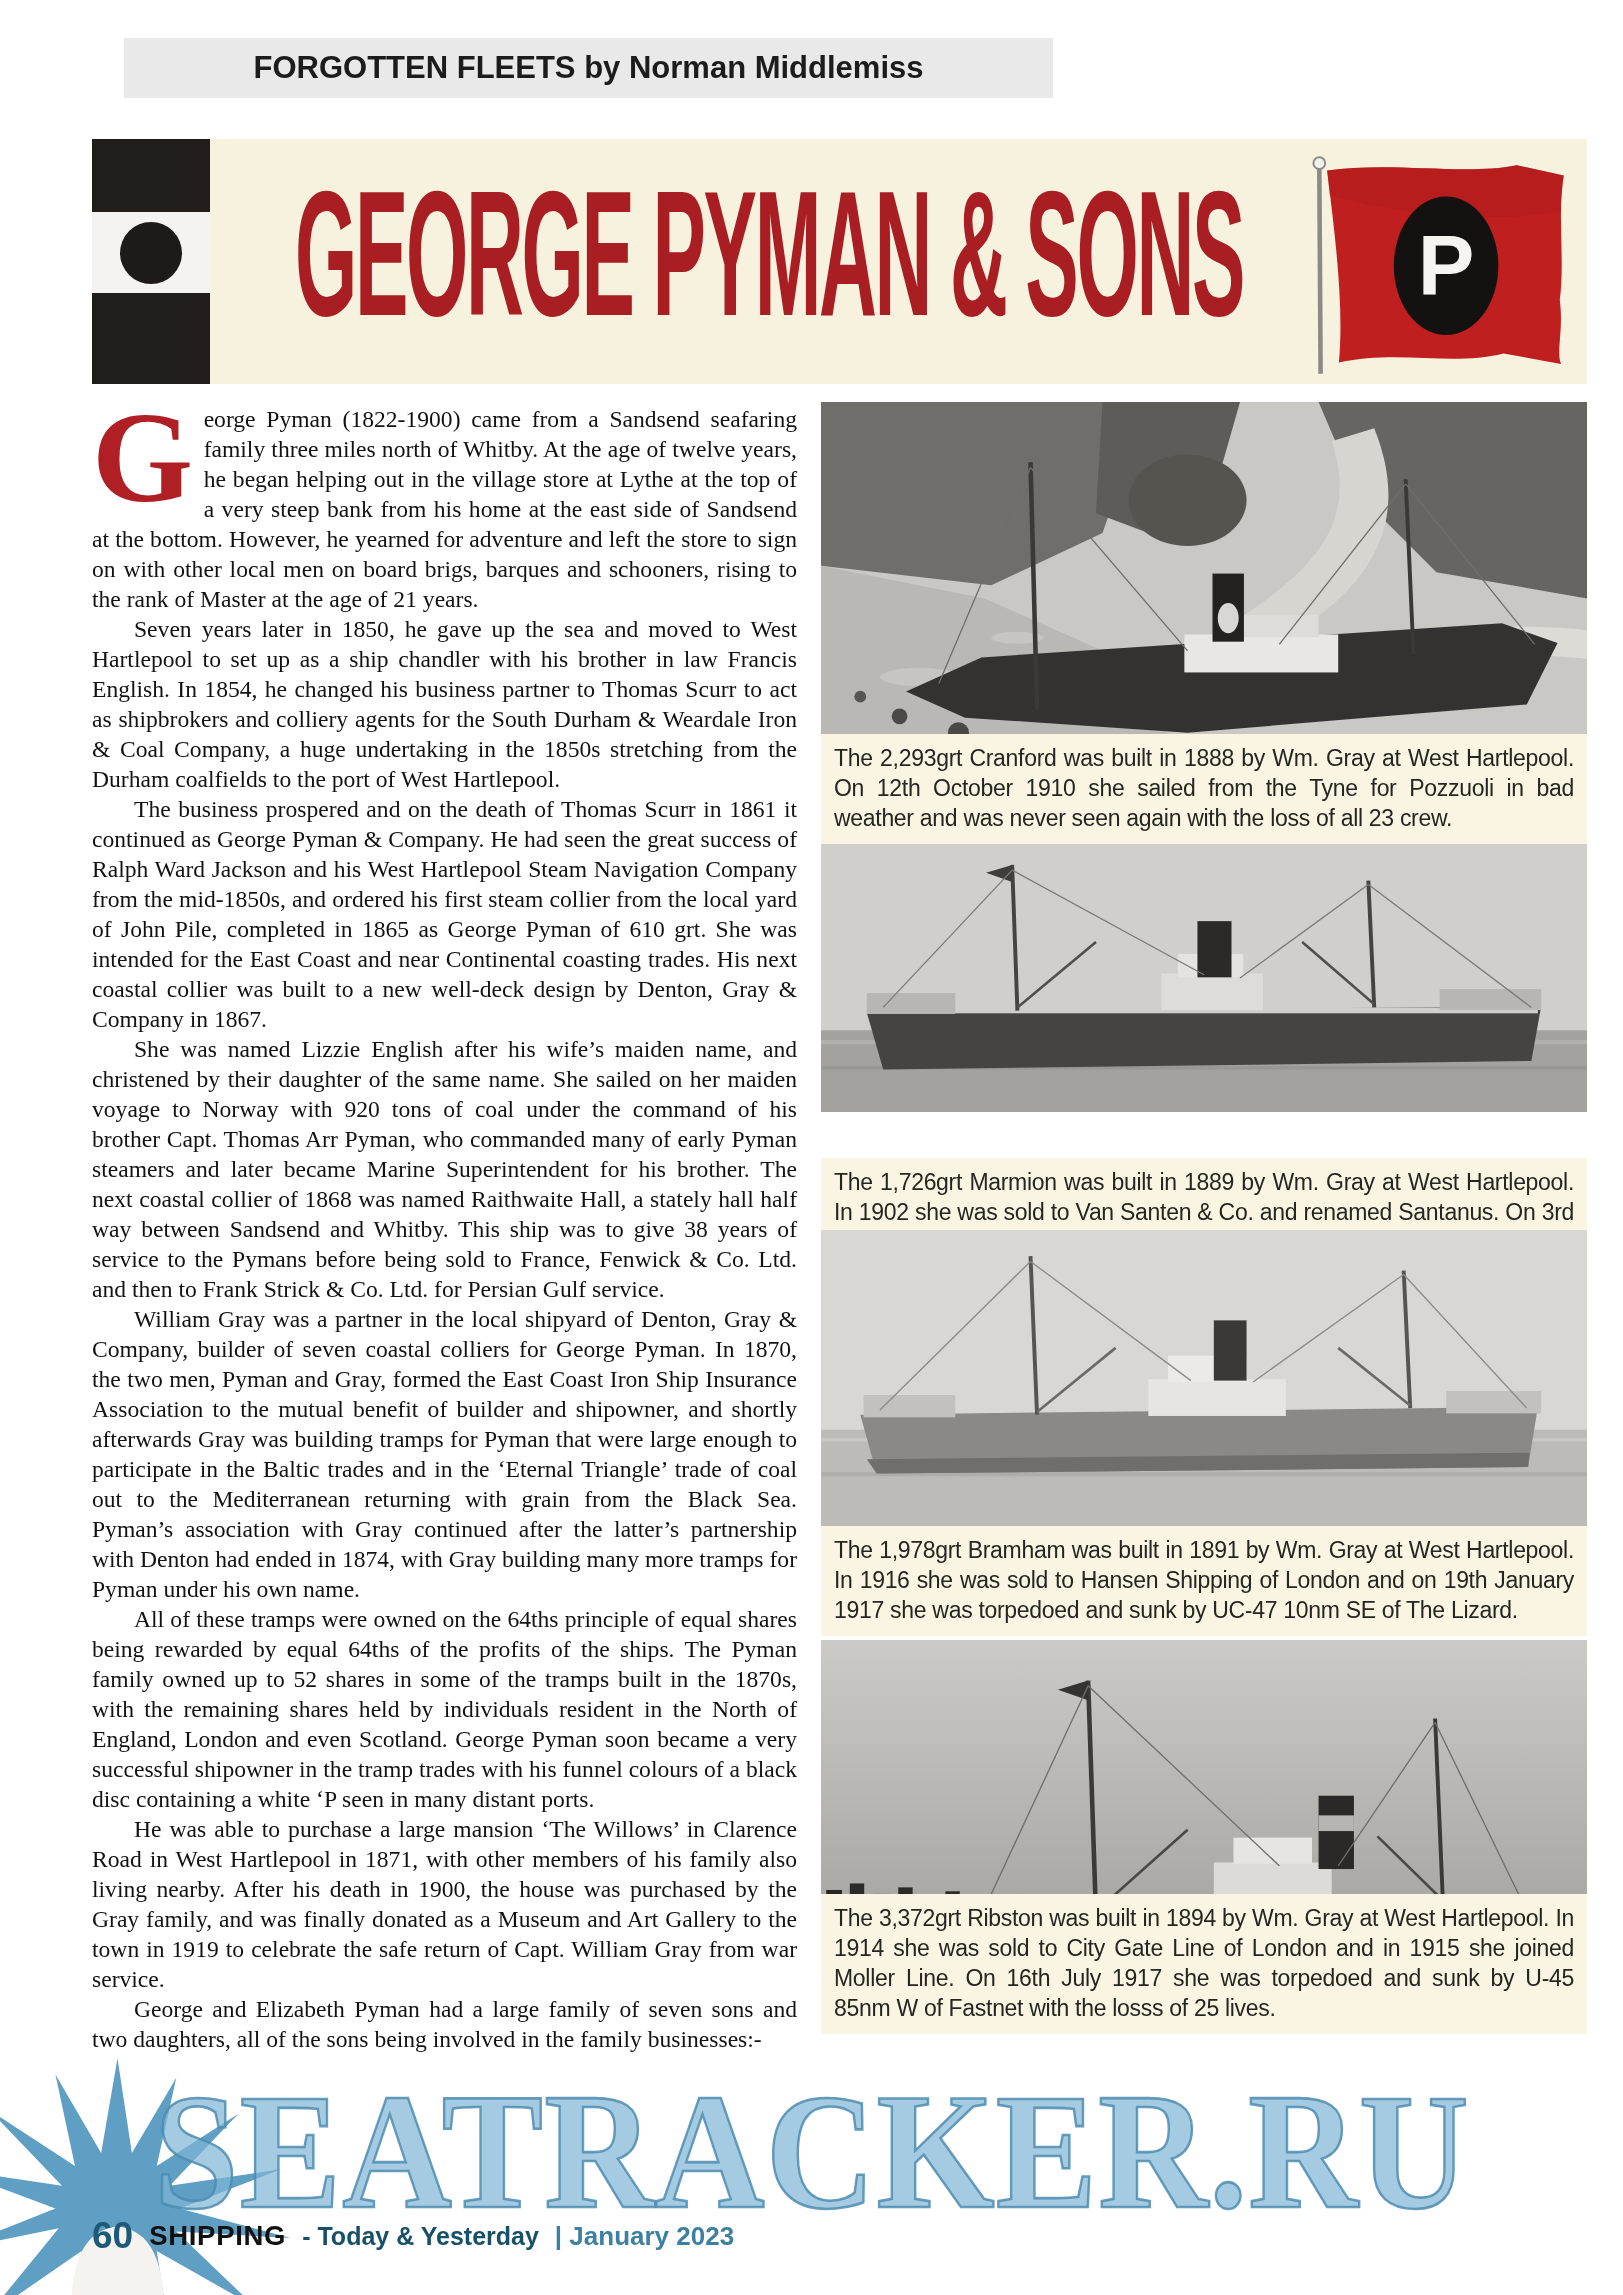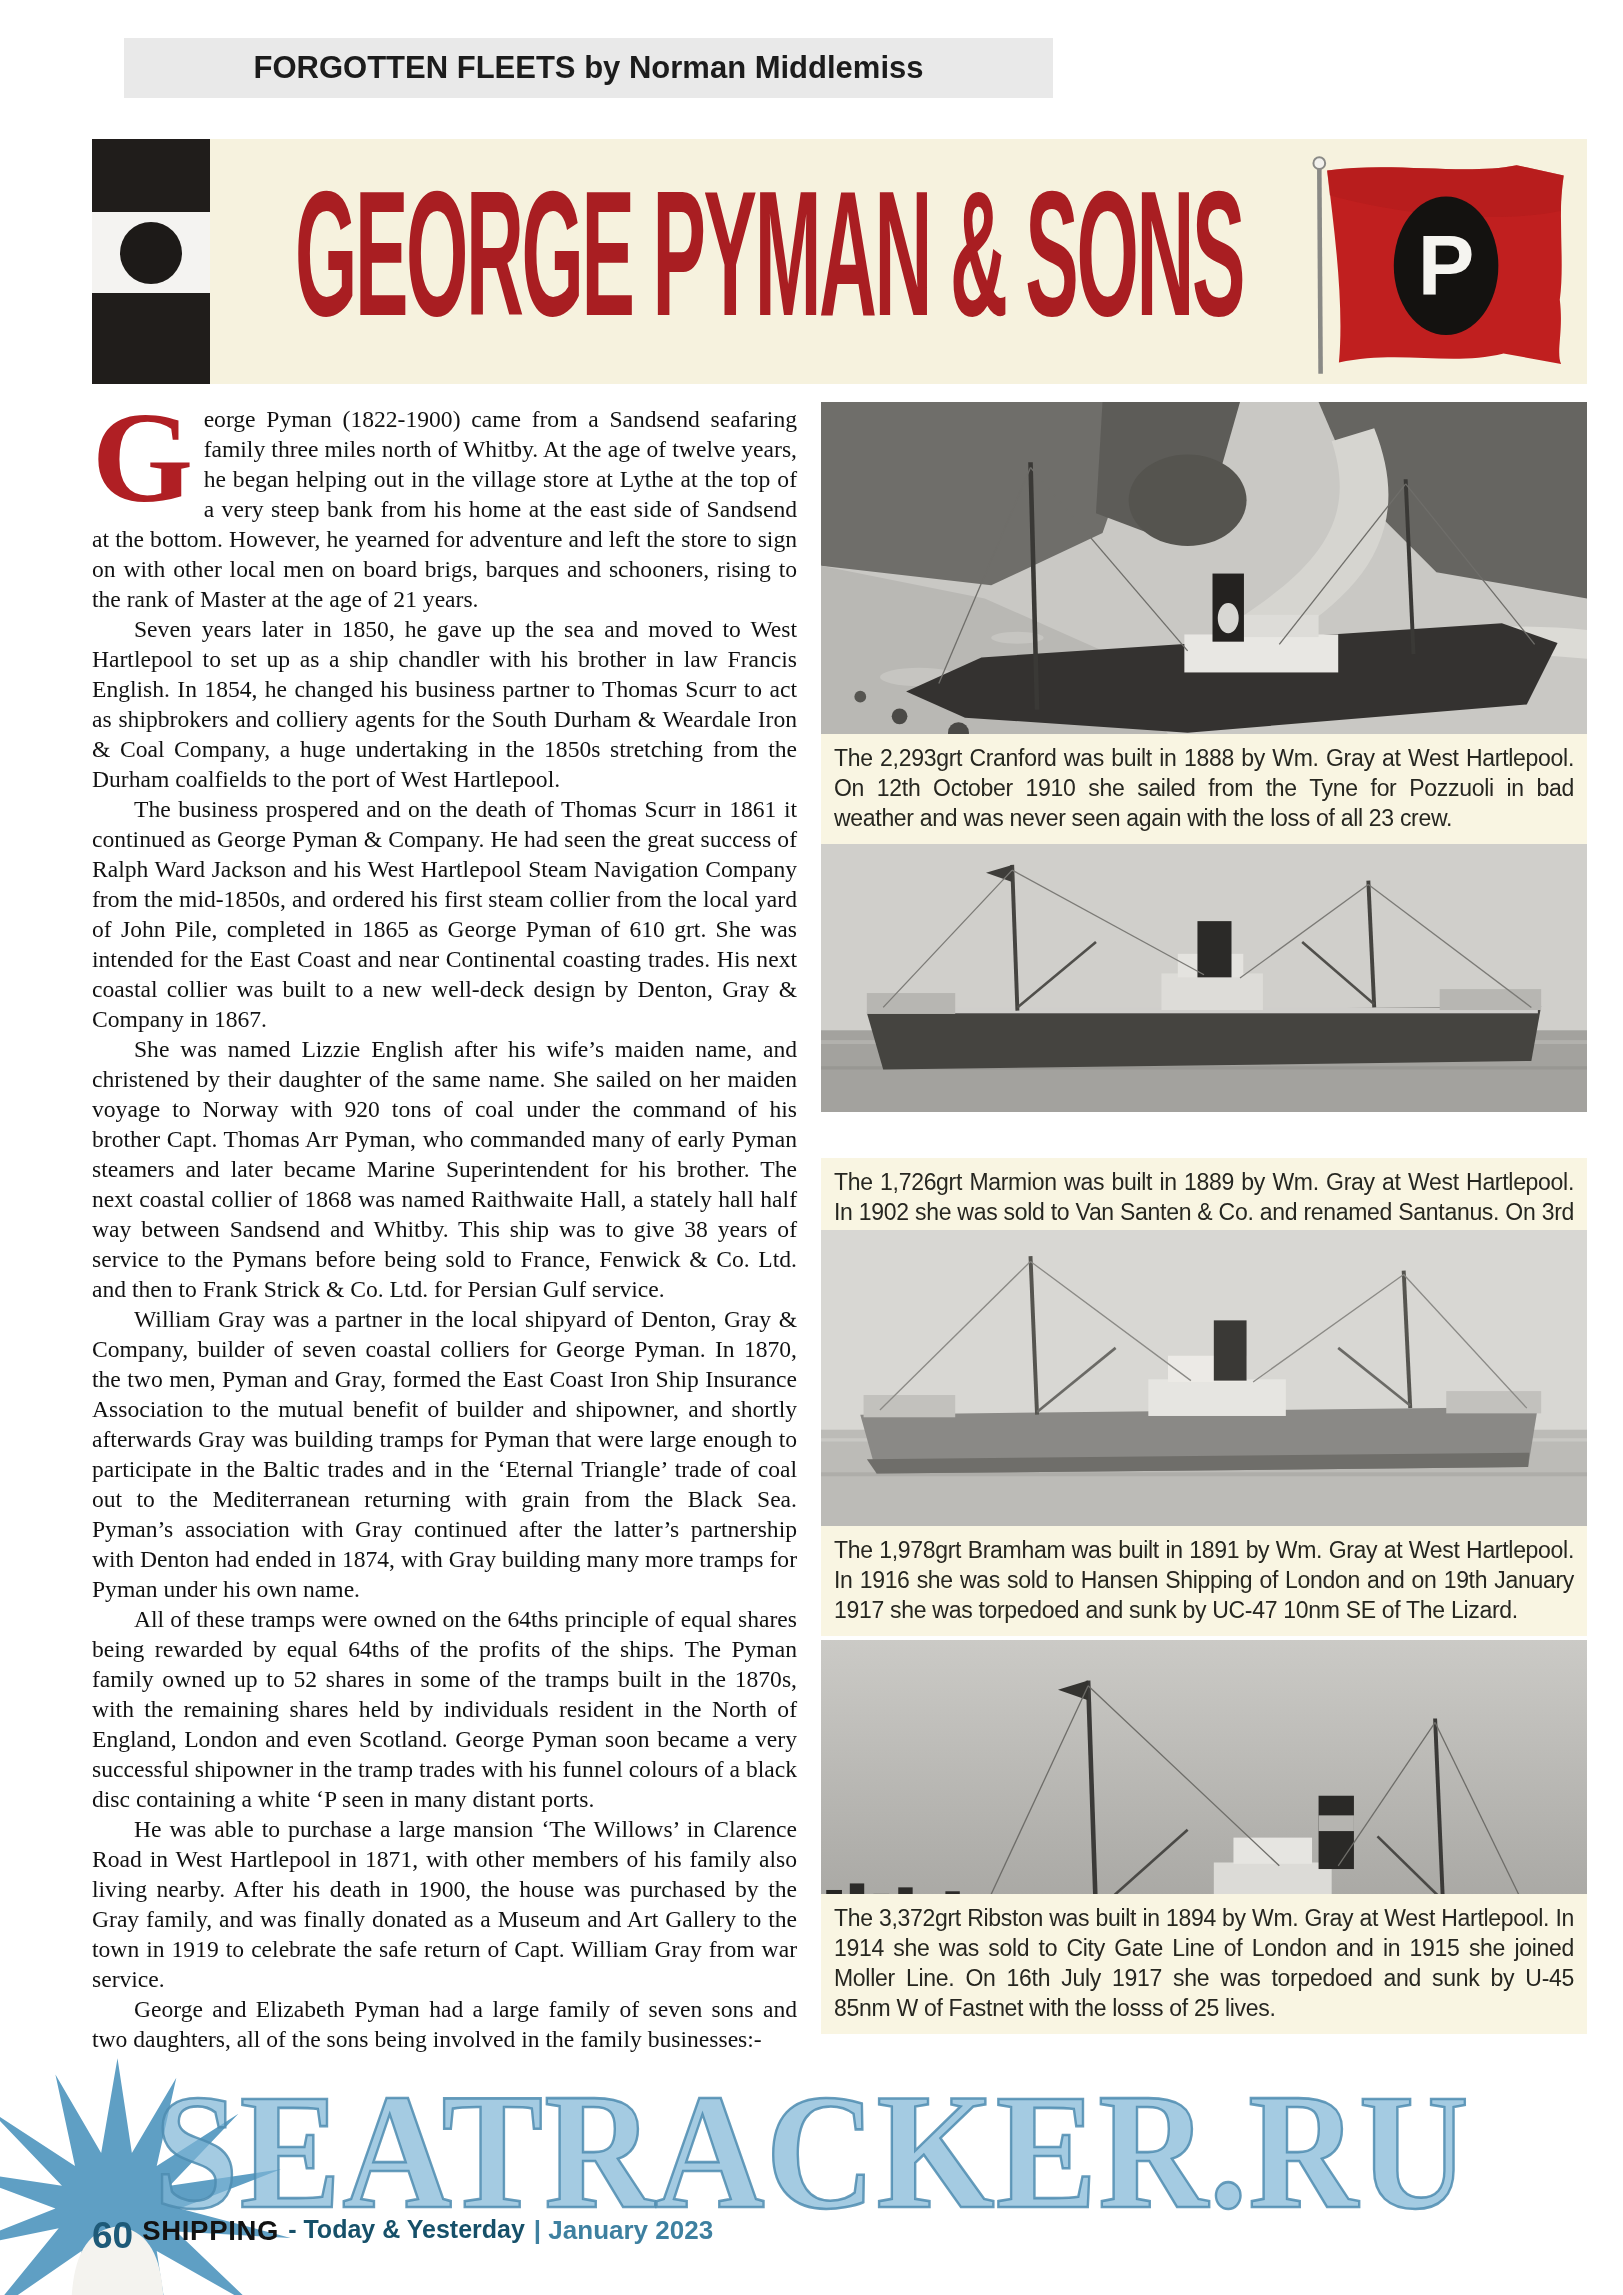--- a/index.html
+++ b/index.html
@@ -43,21 +43,21 @@
   #photo4{top:1640px;height:373px;} #cap4{top:1894px;}
 
   
   .watermark{position:absolute;left:50%;top:2069px;transform:translateX(-50%) scaleX(0.92);
              z-index:30;white-space:nowrap;font-family:"Liberation Serif", serif;font-weight:bold;
              font-size:165px;line-height:1;letter-spacing:1.3px;
              color:rgba(125,181,213,0.70);-webkit-text-stroke:2.6px rgba(77,140,176,0.85);}
   .sunburst{position:absolute;left:-59px;top:2055px;width:353px;height:281px;z-index:25;}
 
   
-  .footer{position:absolute;left:92px;top:2215px;z-index:35;display:flex;align-items:flex-start;gap:9px;
+  .footer{position:absolute;left:92px;top:2215px;z-index:35;display:flex;align-items:center;gap:16px;
           font-family:"Liberation Sans", sans-serif;font-weight:bold;}
   .footer .pageno{font-size:37px;color:#1e5a78;}
   .footer .mag{font-size:27.5px;color:#121212;letter-spacing:0.7px;}
   .footer .tag{font-size:25px;color:#165069;}
   .footer .issue{font-size:26px;color:#3e80a0;}
 </style>
 </head>
 <body>
 
 <div class="page">

